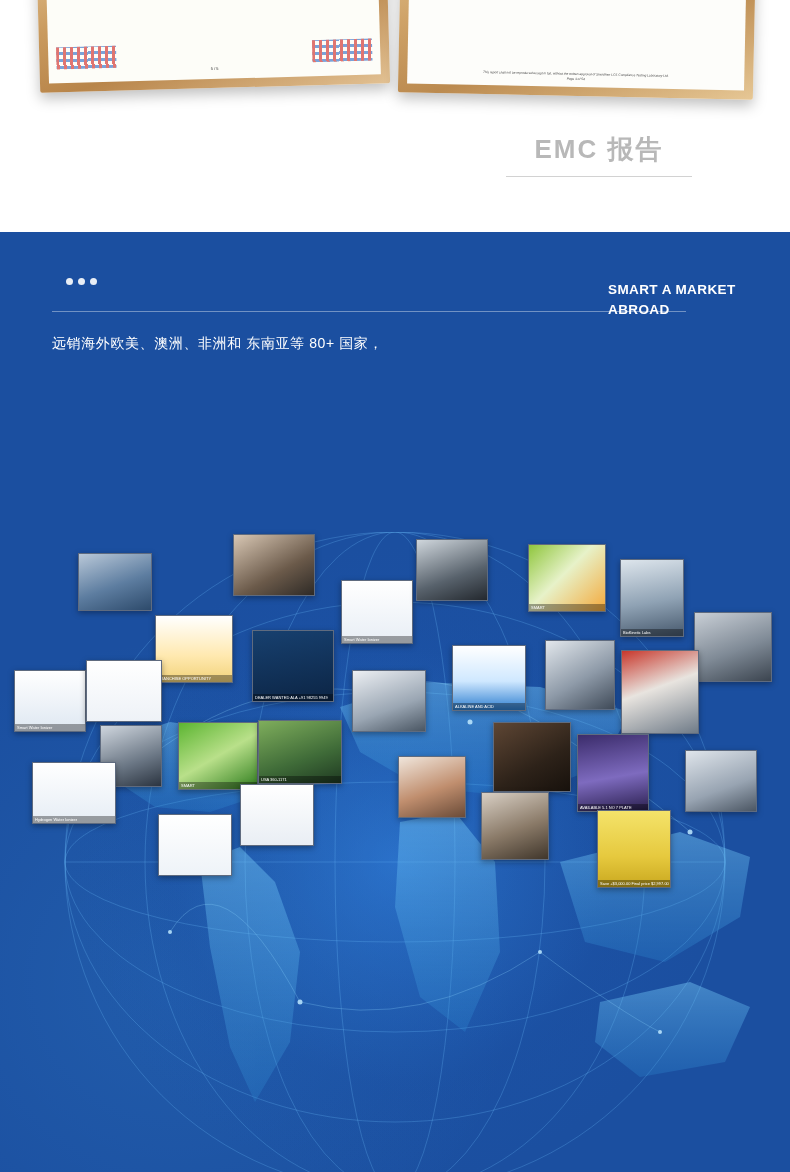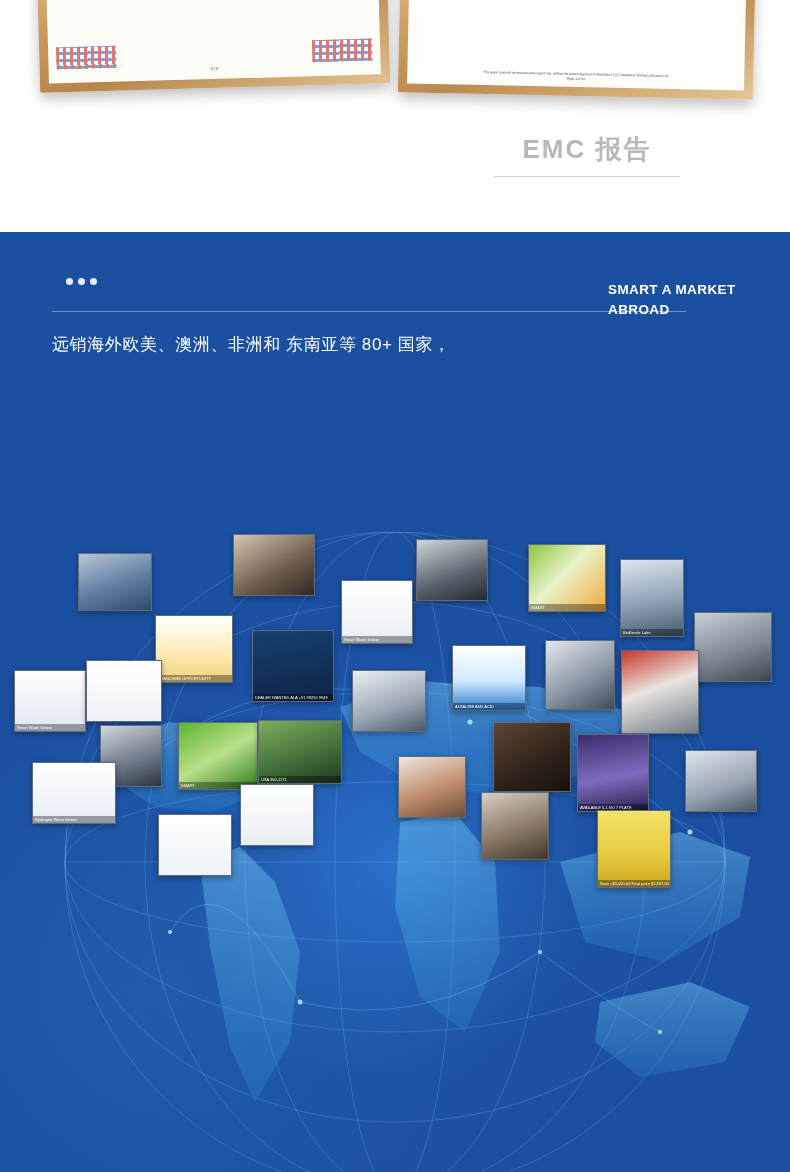--- a/index.html
+++ b/index.html
@@ -97,21 +97,21 @@
     font-weight: bold;
     letter-spacing: 2px;
   }
   .cert-caption .rule {
     width: 186px;
     height: 1px;
     background: #d2d2d2;
     margin: 9px auto 0;
   }
   .cap-ce { left: 120px; top: 92px; width: 186px; }
-  .cap-emc { left: 492px; top: 132px; width: 190px; }
+  .cap-emc { left: 504px; top: 132px; width: 190px; }
 
   
   .blue-section {
     position: absolute;
     top: 232px; left: 0;
     width: 790px;
     height: 940px;
     background: #1b4fa0;
     overflow: hidden;
   }
@@ -155,21 +155,21 @@
     margin: 22px 52px 0 52px;
     height: 1px;
     background: rgba(255,255,255,0.38);
     width: 634px;
   }
   .h-lines {
     padding: 24px 52px 0 52px;
   }
   .h-lines p {
     color: #ffffff;
-    font-size: 17px;
+    font-size: 14px;
     line-height: 1;
     margin-bottom: 25px;
     letter-spacing: .6px;
   }
 
   
   .globe {
     position: absolute;
     left: 0; top: 300px;
     width: 790px; height: 640px;

